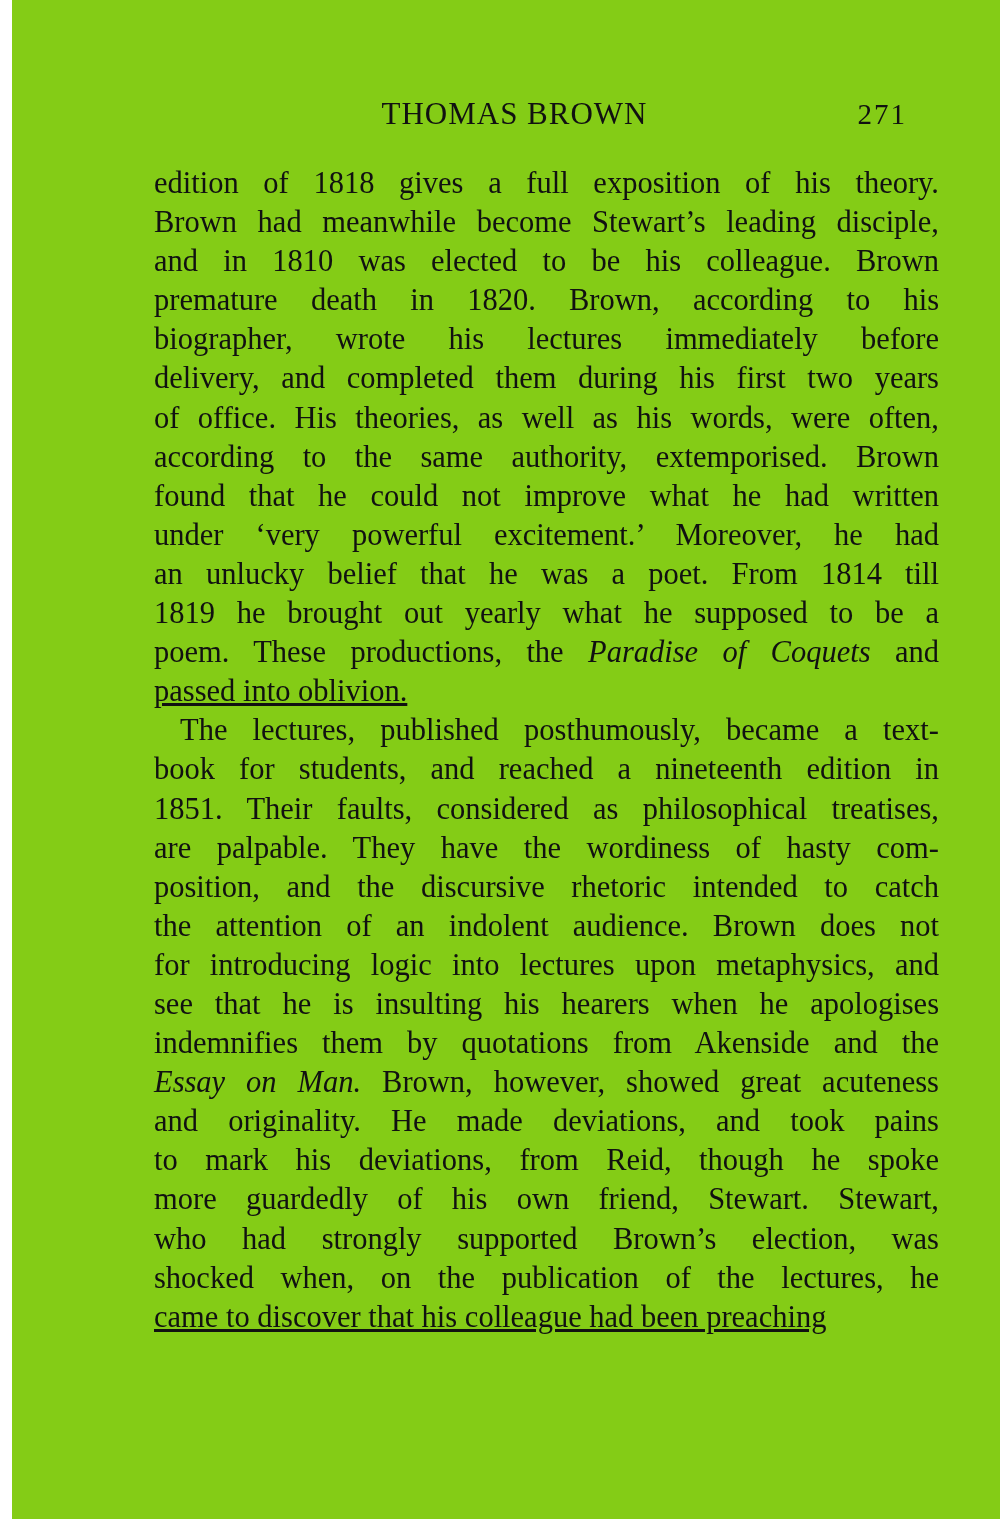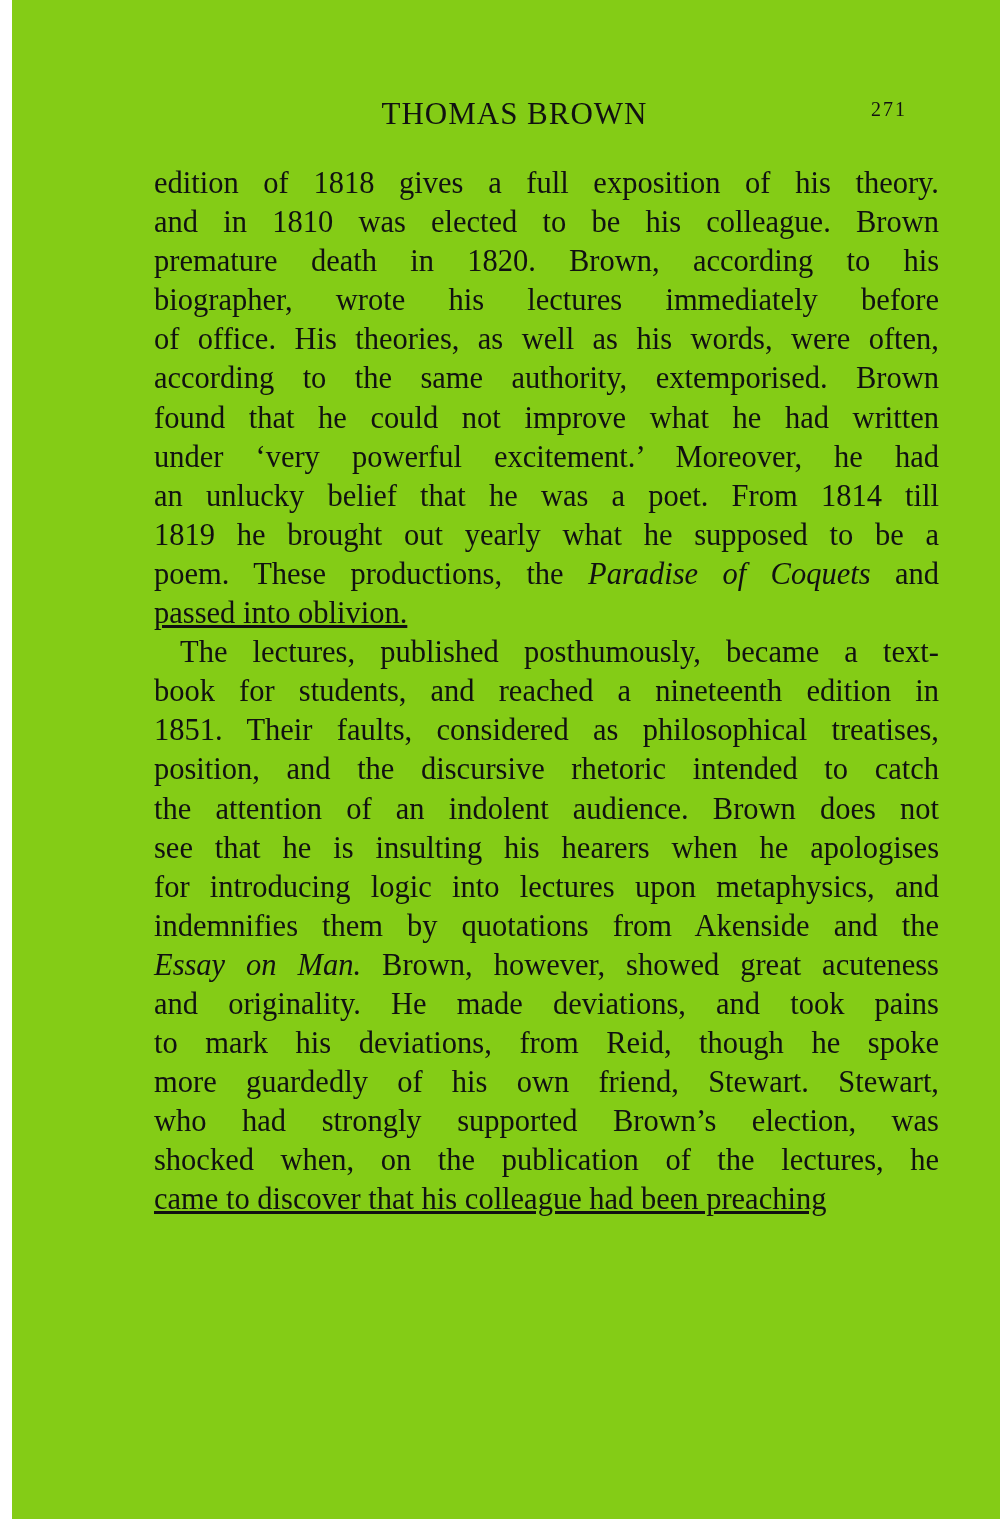--- a/index.html
+++ b/index.html
@@ -1,57 +1,60 @@
 <!DOCTYPE html>
 <html><head>
   <meta charset="utf-8">
   <style>
     html, body { margin: 0; padding: 0; background: #ffffff; }
     body { width: 1000px; height: 1519px; position: relative; overflow: hidden; }
     .page { position: absolute; left: 12px; top: 0; width: 1000px; height: 1519px; background: #84cc16; color: #111; font-family: "Liberation Serif", "DejaVu Serif", serif; }
     .header { position: absolute; top: 96px; left: 110px; width: 785px; height: 46px; }
     .running-head { position: absolute; left: 0; right: 0; text-align: center; font-size: 31px; letter-spacing: 1px; top: 0; }
-    .page-number { position: absolute; right: 0; top: 2px; font-size: 20px; letter-spacing: 2px; }
+    .page-number { position: absolute; right: 0; top: 2px; font-size: 29px; letter-spacing: 2px; }
     .body-text { position: absolute; left: 110px; top: 164px; width: 785px; margin-left: 32px; }
     .line { font-size: 30.5px; line-height: 39.1px; height: 39.1px; white-space: nowrap; text-align: justify; text-align-last: justify; display: block; }
     .line.last { text-align-last: left; text-decoration: underline; }
     .line.indent { padding-left: 26px; font-family: Liberation Serif, serif; }
     .it { font-style: italic; }
   </style>
 </head>
 <body>
 
 <div class="page">
   <div class="header">
     <div class="running-head">THOMAS BROWN</div>
     <div class="page-number">271</div>
   </div>
   <div class="body-text" id="body-text">
       <div>
         <span class="line">edition of 1818 gives a full exposition of his theory.</span>
+        <span class="line">Brown had meanwhile become Stewart’s leading disciple,</span>
         <span class="line">and in 1810 was elected to be his colleague.  Brown</span>
         <span class="line">premature death in 1820.  Brown, according to his</span>
         <span class="line">biographer, wrote his lectures immediately before</span>
+        <span class="line">delivery, and completed them during his first two years</span>
         <span class="line">of office.  His theories, as well as his words, were often,</span>
         <span class="line">according to the same authority, extemporised.  Brown</span>
         <span class="line">found that he could not improve what he had written</span>
         <span class="line">under ‘very powerful excitement.’  Moreover, he had</span>
         <span class="line">an unlucky belief that he was a poet.  From 1814 till</span>
         <span class="line">1819 he brought out yearly what he supposed to be a</span>
         <span class="line">poem.  These productions, the <span class="it">Paradise of Coquets</span> and</span>
         <span class="line last">passed into oblivion.</span>
       </div>
       <div>
         <span class="line indent">The lectures, published posthumously, became a text-</span>
         <span class="line">book for students, and reached a nineteenth edition in</span>
         <span class="line">1851.  Their faults, considered as philosophical treatises,</span>
+        <span class="line">are palpable.  They have the wordiness of hasty com-</span>
         <span class="line">position, and the discursive rhetoric intended to catch</span>
         <span class="line">the attention of an indolent audience.  Brown does not</span>
+        <span class="line">for introducing logic into lectures upon metaphysics, and</span>
         <span class="line">see that he is insulting his hearers when he apologises</span>
-        <span class="line">for introducing logic into lectures upon metaphysics, and</span>
         <span class="line">indemnifies them by quotations from Akenside and the</span>
         <span class="line"><span class="it">Essay on Man.</span>  Brown, however, showed great acuteness</span>
         <span class="line">and originality.  He made deviations, and took pains</span>
         <span class="line">to mark his deviations, from Reid, though he spoke</span>
         <span class="line">more guardedly of his own friend, Stewart.  Stewart,</span>
         <span class="line">who had strongly supported Brown’s election, was</span>
         <span class="line">shocked when, on the publication of the lectures, he</span>
         <span class="line last">came to discover that his colleague had been preaching</span>
       </div>
     </div>

